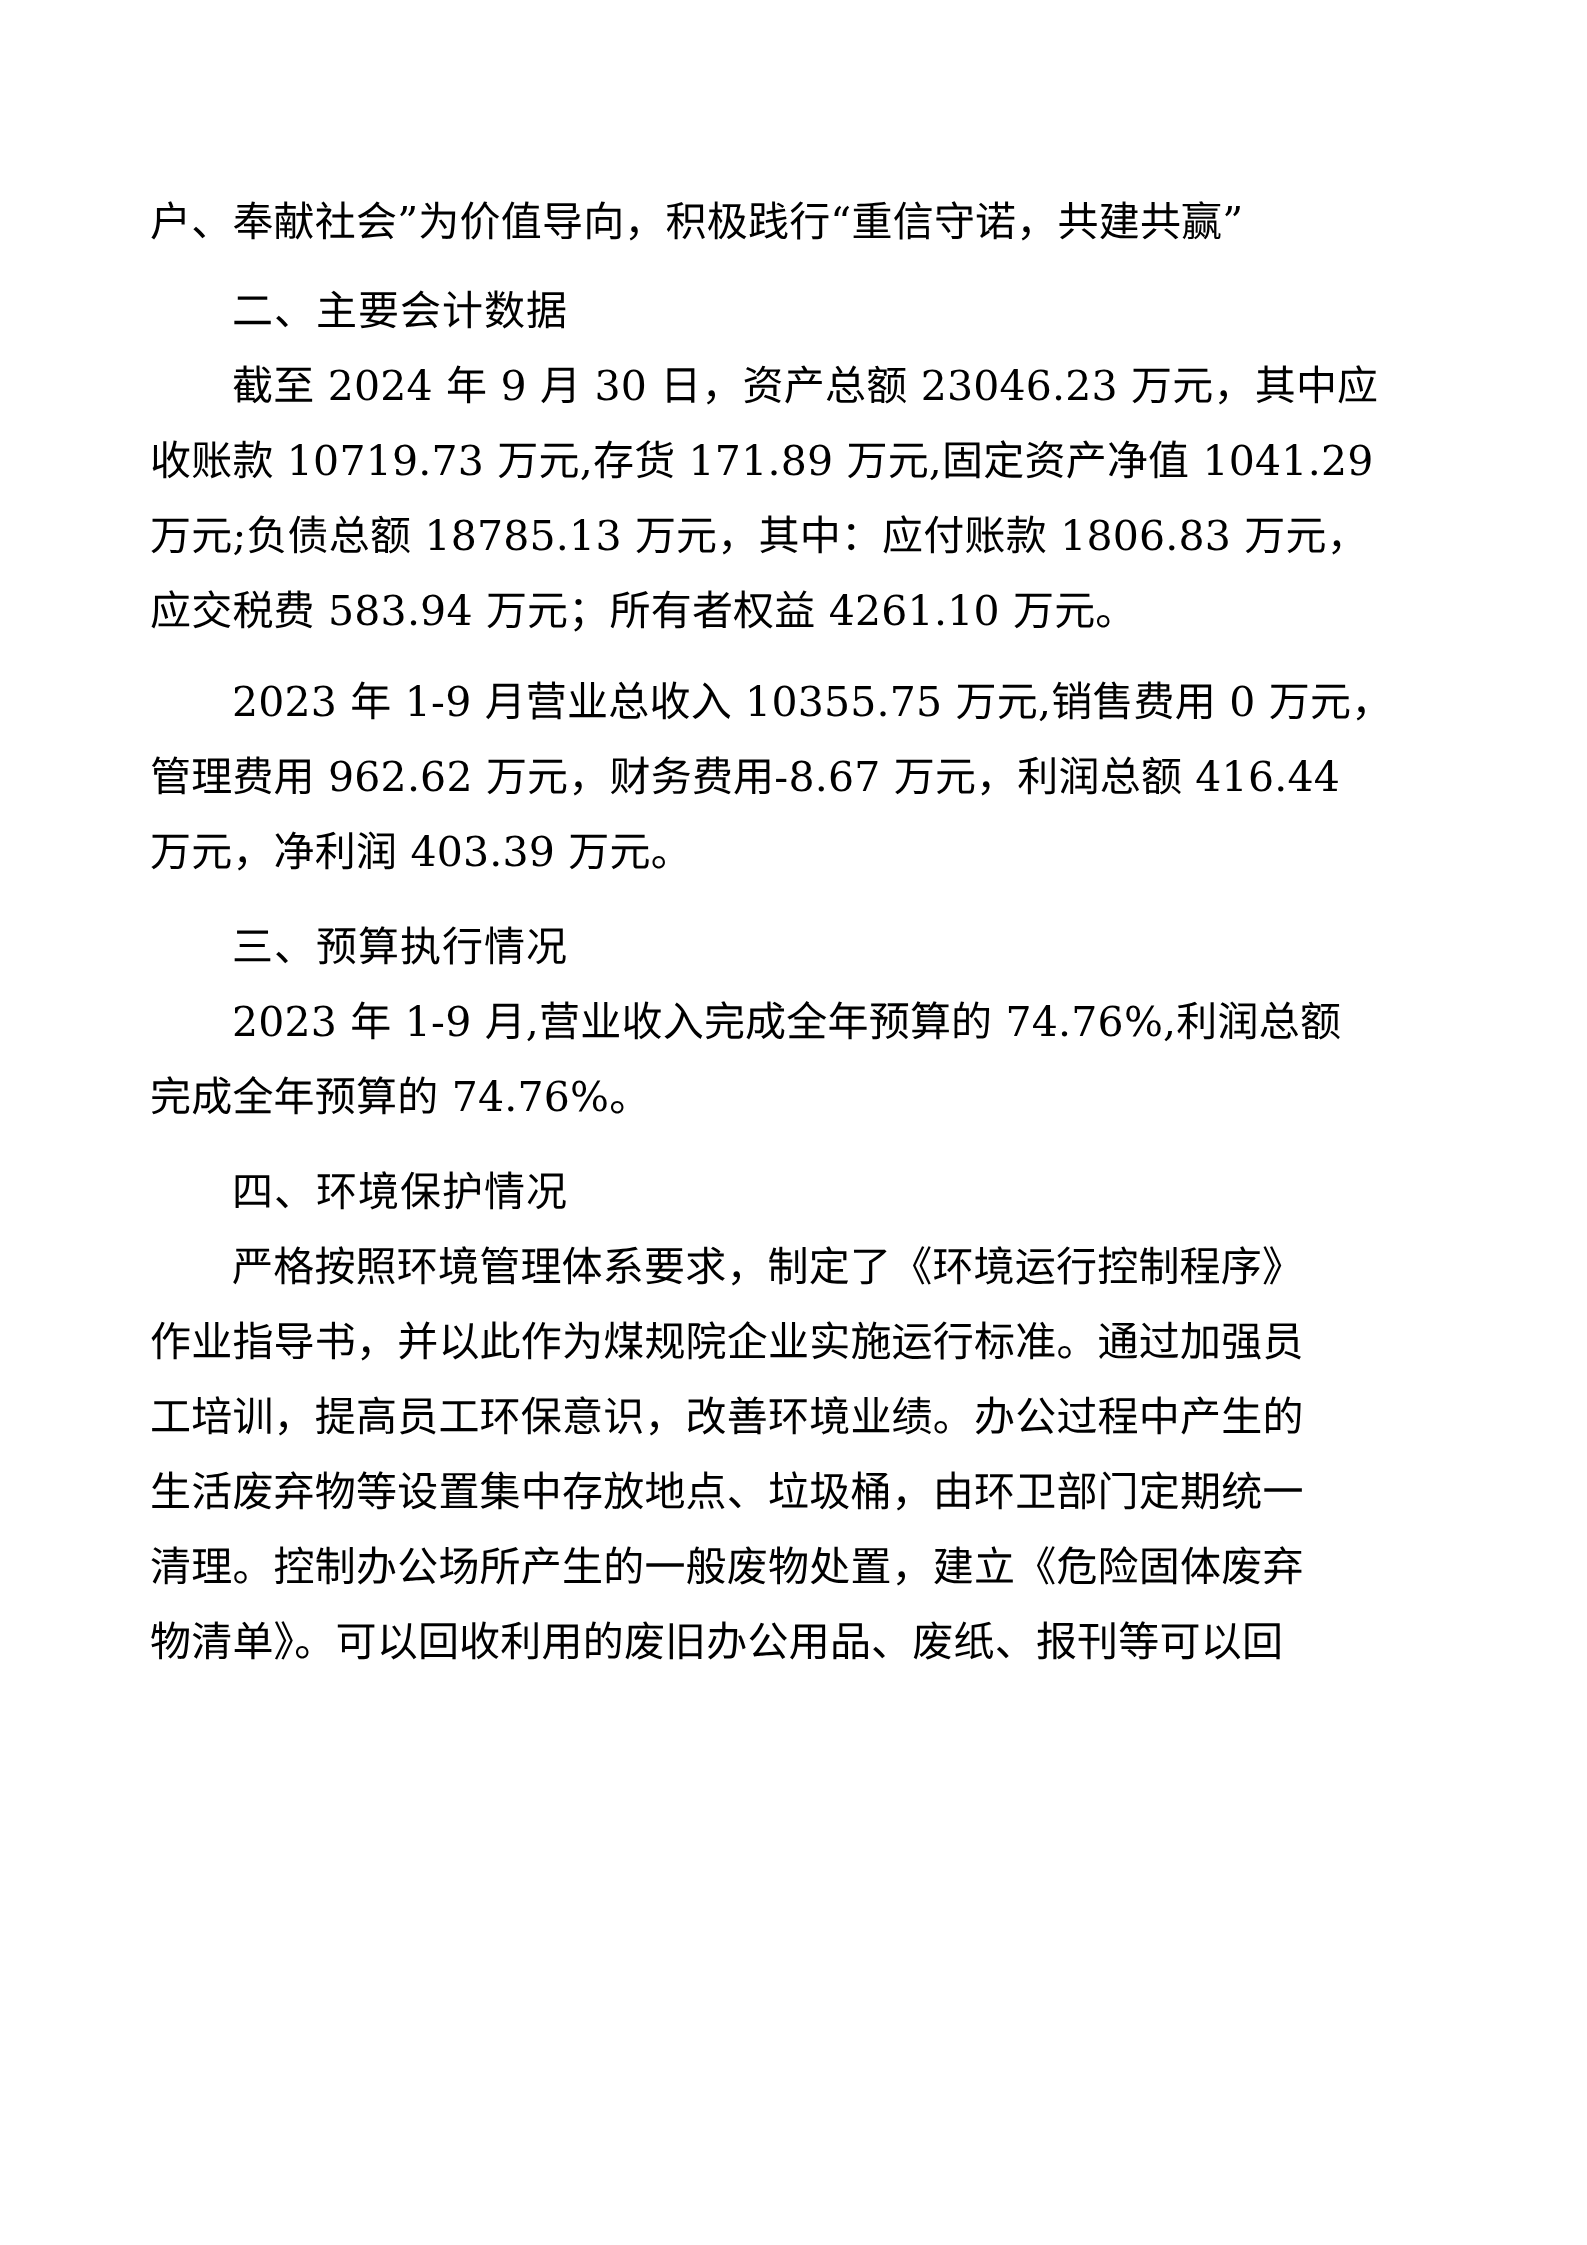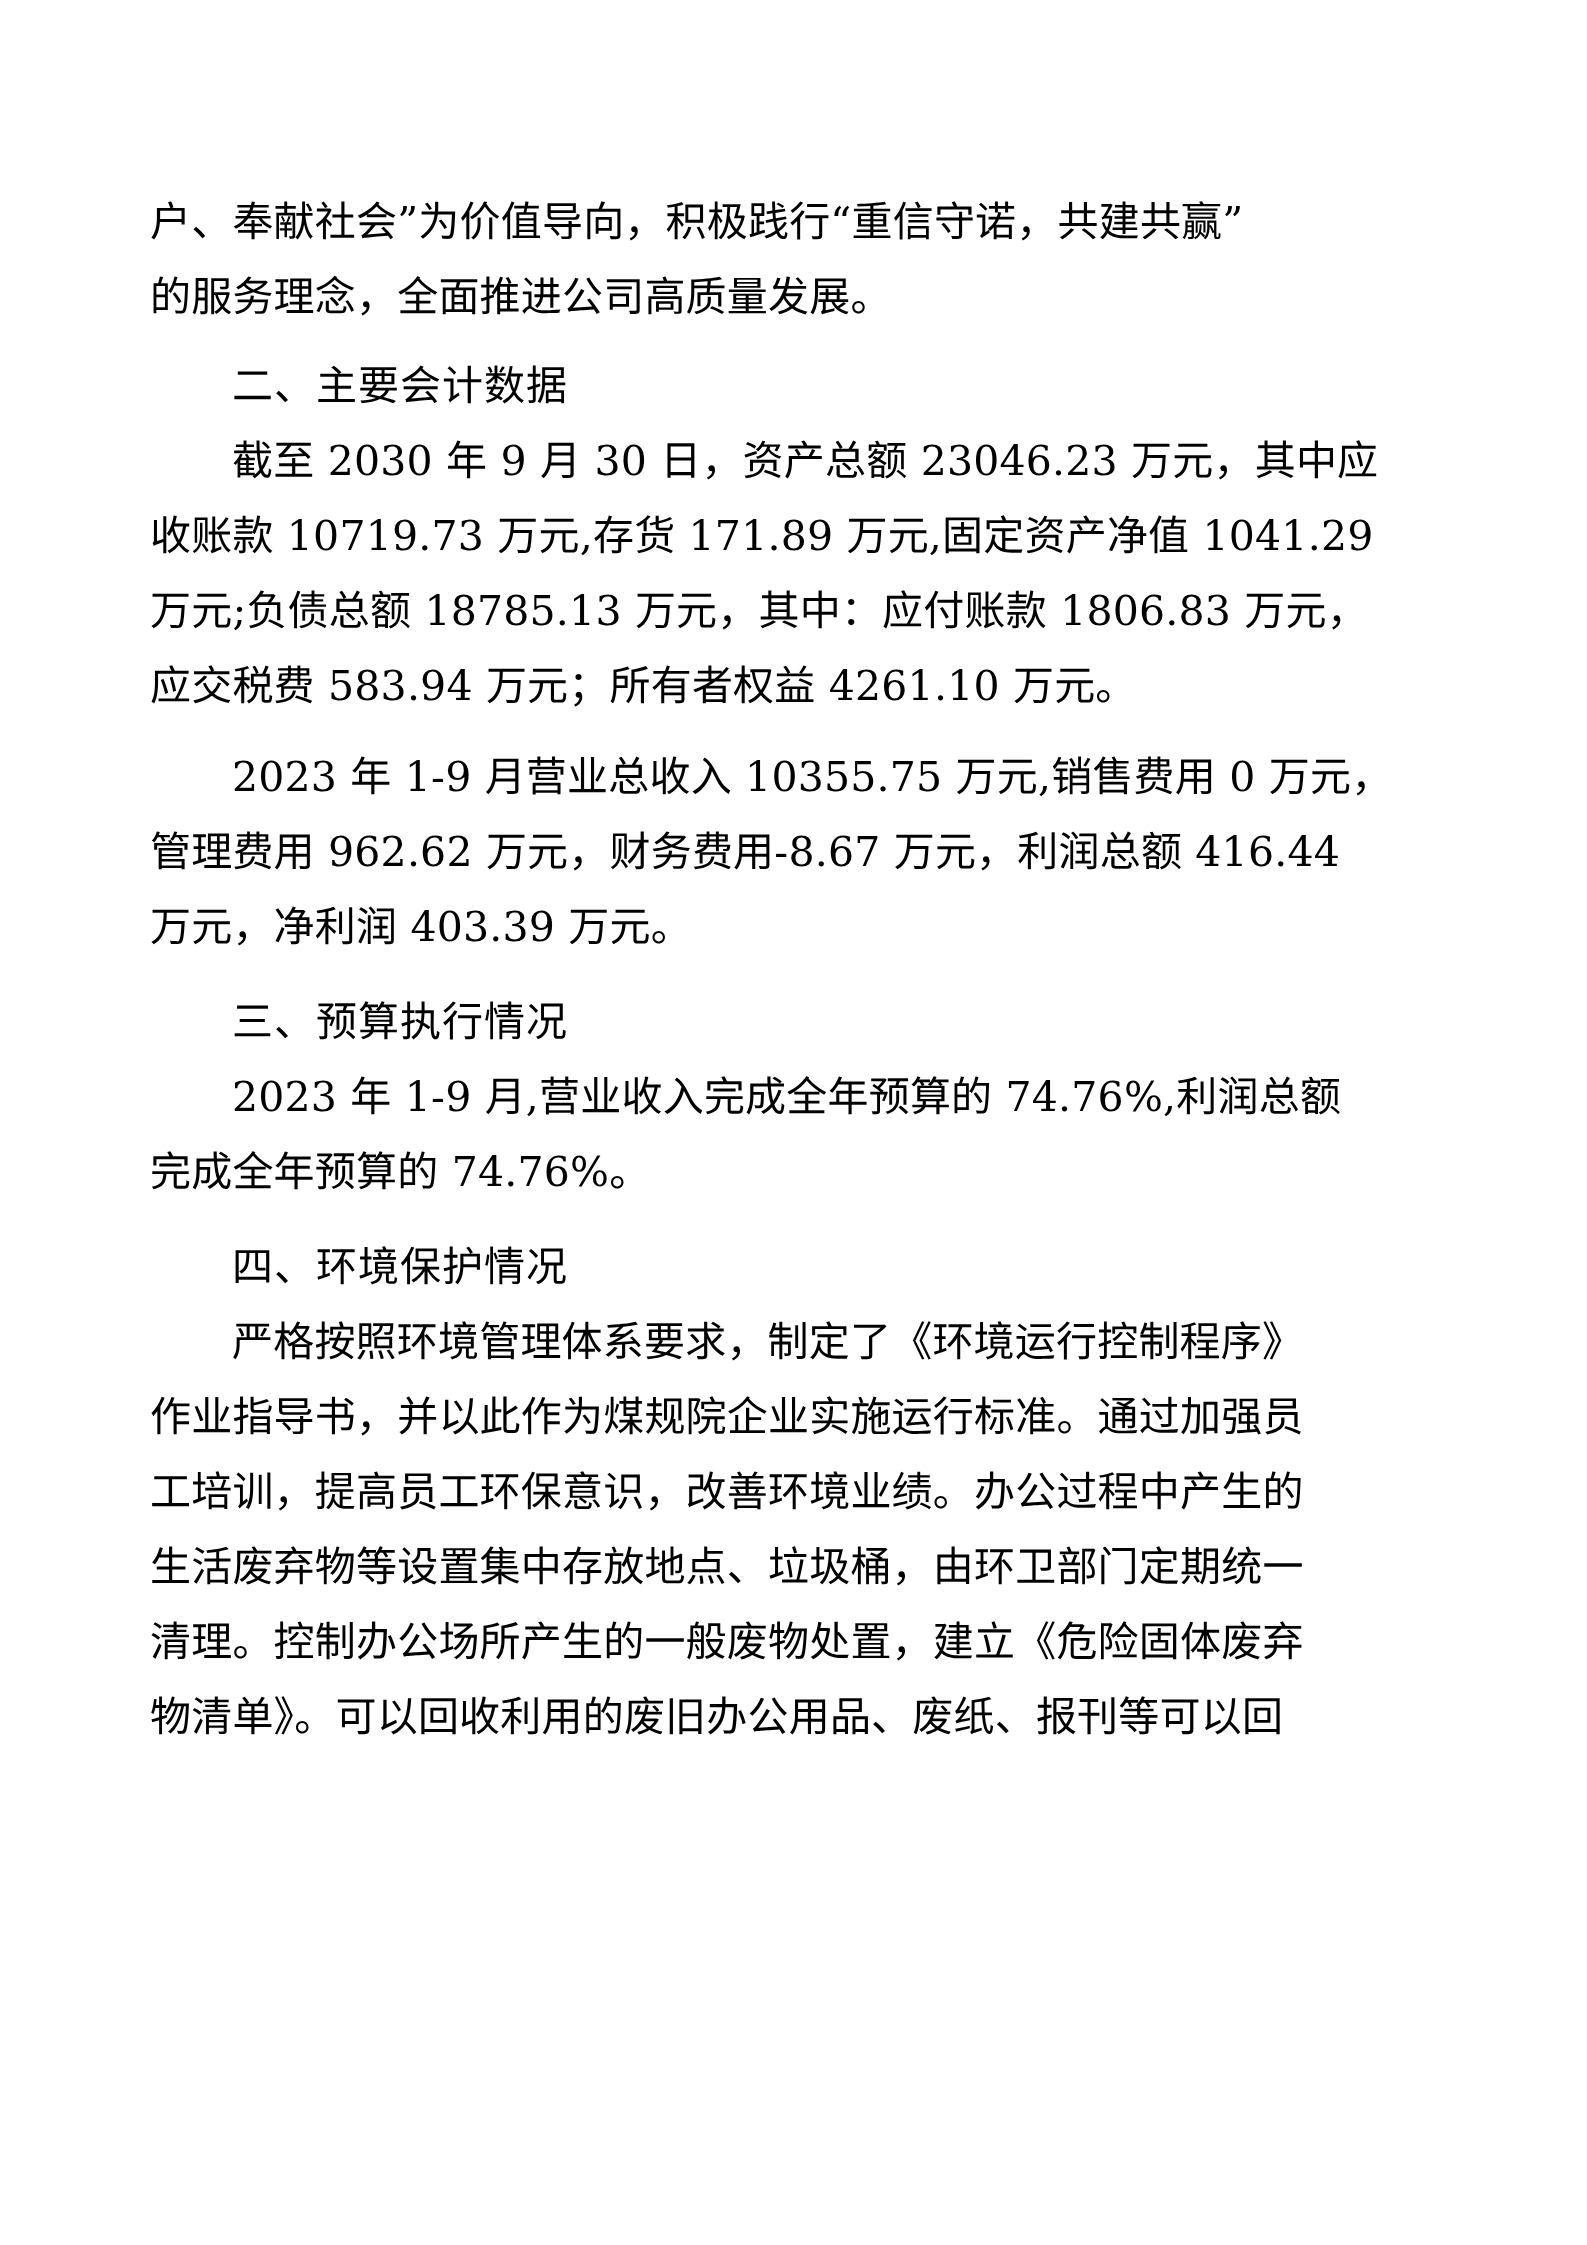--- a/index.html
+++ b/index.html
@@ -64,29 +64,28 @@
   }
 </style>
 </head>
 <body>
 
 <div class="page">
   <div class="content">
 
     <div class="blk">
       <span class="para line">户、奉献社会”为价值导向，积极践行“重信守诺，共建共赢”</span>
-      <span class="para line">的服务理念，全面推进公司高质量发展。</span>
     </div>
 
     <div class="gap-small"></div>
 
     <div class="heading">二、主要会计数据</div>
 
     <div class="blk">
-      <span class="para line indent">截至 2030 年 9 月 30 日，资产总额 23046.23 万元，其中应</span>
+      <span class="para line indent">截至 2024 年 9 月 30 日，资产总额 23046.23 万元，其中应</span>
       <span class="para line">收账款 10719.73 万元,存货 171.89 万元,固定资产净值 1041.29</span>
       <span class="para line">万元;负债总额 18785.13 万元，其中：应付账款 1806.83 万元，</span>
       <span class="para line">应交税费 583.94 万元；所有者权益 4261.10 万元。</span>
     </div>
 
     <div class="gap-para"></div>
 
     <div class="blk">
       <span class="para line indent">2023 年 1-9 月营业总收入 10355.75 万元,销售费用 0 万元，</span>
       <span class="para line">管理费用 962.62 万元，财务费用-8.67 万元，利润总额 416.44</span>

